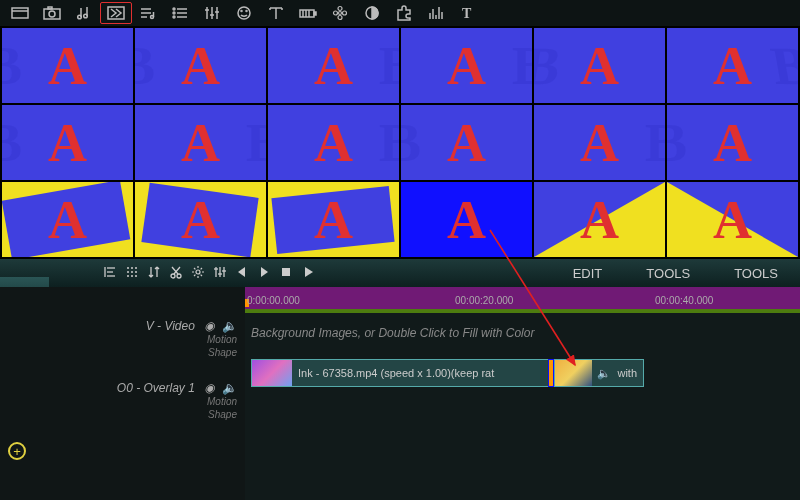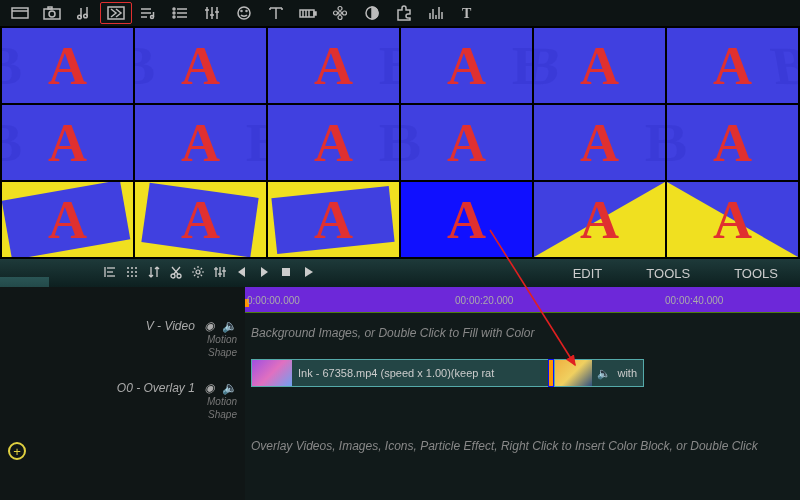--- a/index.html
+++ b/index.html
@@ -28,21 +28,21 @@
   .panel-bar .micons { display: flex; align-items: center; gap: 8px; padding: 0 6px; }
   .panel-bar .micons svg { width: 14px; height: 14px; }
   .panel-bar .rtab { padding: 0 22px; cursor: pointer; }
   .panel-bar .flex1 { flex: 1; }
 
   
   .timeline { display: flex; height: calc(500px - 26px - 231px - 28px); background: #111a1a; }
   .tl-left { width: 245px; background: #101616; display: flex; flex-direction: column; }
   .tl-right { flex: 1; position: relative; overflow: hidden; }
 
-  .ruler { height: 26px; background: #6d28d9; position: relative; border-bottom: 1px solid #4d7c0f; }
+  .ruler { height: 26px; background: #701a75; position: relative; border-bottom: 4px solid #4d7c0f; }
   .ruler .orangebar { position: absolute; left: 0; top: 12px; height: 8px; background: #ff9500; width: 4px; }
   .ruler .tick { position: absolute; top: 8px; font-size: 10px; color: #aaa; }
   .track-left { width: 245px; text-align: right; padding: 6px 8px 6px 0; font-style: italic; color: #aaa; background: #101616; }
   .track-left .sub { font-size: 10px; color: #777; font-style: italic; line-height: 13px; }
   .track-right { flex: 1; padding: 4px 6px; color: #888; font-size: 12px; font-style: italic; display: flex; align-items: center; height: 100%; text-align: right; }
   .eye { display: inline-block; margin-left: 6px; }
   .speaker { display: inline-block; margin-left: 4px; }
 
   .clip { height: 28px; display: flex; align-items: center; border: 1px solid #5aa; background: #234545; color: #ccc; font-size: 11px; font-style: normal; }
   .clip .thumbimg { width: 40px; height: 100%; background: linear-gradient(135deg,#a050e0,#e070c0,#70a0f0); }
@@ -336,40 +336,37 @@
       <div class="sub">Motion</div>
       <div class="sub">Shape</div>
     </div>
   </div>
 
   <div class="tl-right">
     <div class="ruler">
       <div class="orangebar"></div>
       <div class="tick" style="left:2px">0:00:00.000</div>
       <div class="tick" style="left:210px">00:00:20.000</div>
-      <div class="tick" style="left:420px">00:00:40.000</div>
+      <div class="tick" style="left:410px">00:00:40.000</div>
     </div>
     <div class="track-right" style="height:40px">
       <span>Background Images, or Double Click to Fill with Color</span>
     </div>
     <div class="track-right" style="height:62px;align-items:flex-start;padding-top:6px">
       <div class="clip" style="width:300px">
         <div class="thumbimg"></div>
         <span class="cliptxt">Ink - 67358.mp4  (speed x 1.00)(keep rat</span>
       </div>
       <div style="width:6px;height:28px;background:#ff9500;border:1px solid #1010ff;margin-left:-3px;z-index:3"></div>
       <div class="clip" style="width:90px">
         <div class="thumbimg2"></div>
         <span class="cliptxt">🔈</span>
         <span class="cliptxt" style="padding-left:0">with</span>
       </div>
     </div>
-    <div class="track-right" style="height:62px">
-      <span>Overlay Videos, Images, Icons, Particle Effect, Right Click to Insert Color Block, or Double Click</span>
-    </div>
   </div>
 </div>
 
 <div class="addbtn">+</div>
 
 <svg class="red-arrow" style="left:0;top:0;width:800px;height:500px">
   <defs>
       <marker id="ah" markerWidth="8" markerHeight="8" refX="6" refY="3" orient="auto">
         <path d="M0 0L7 3L0 6z" fill="#e02020"></path>
       </marker>

